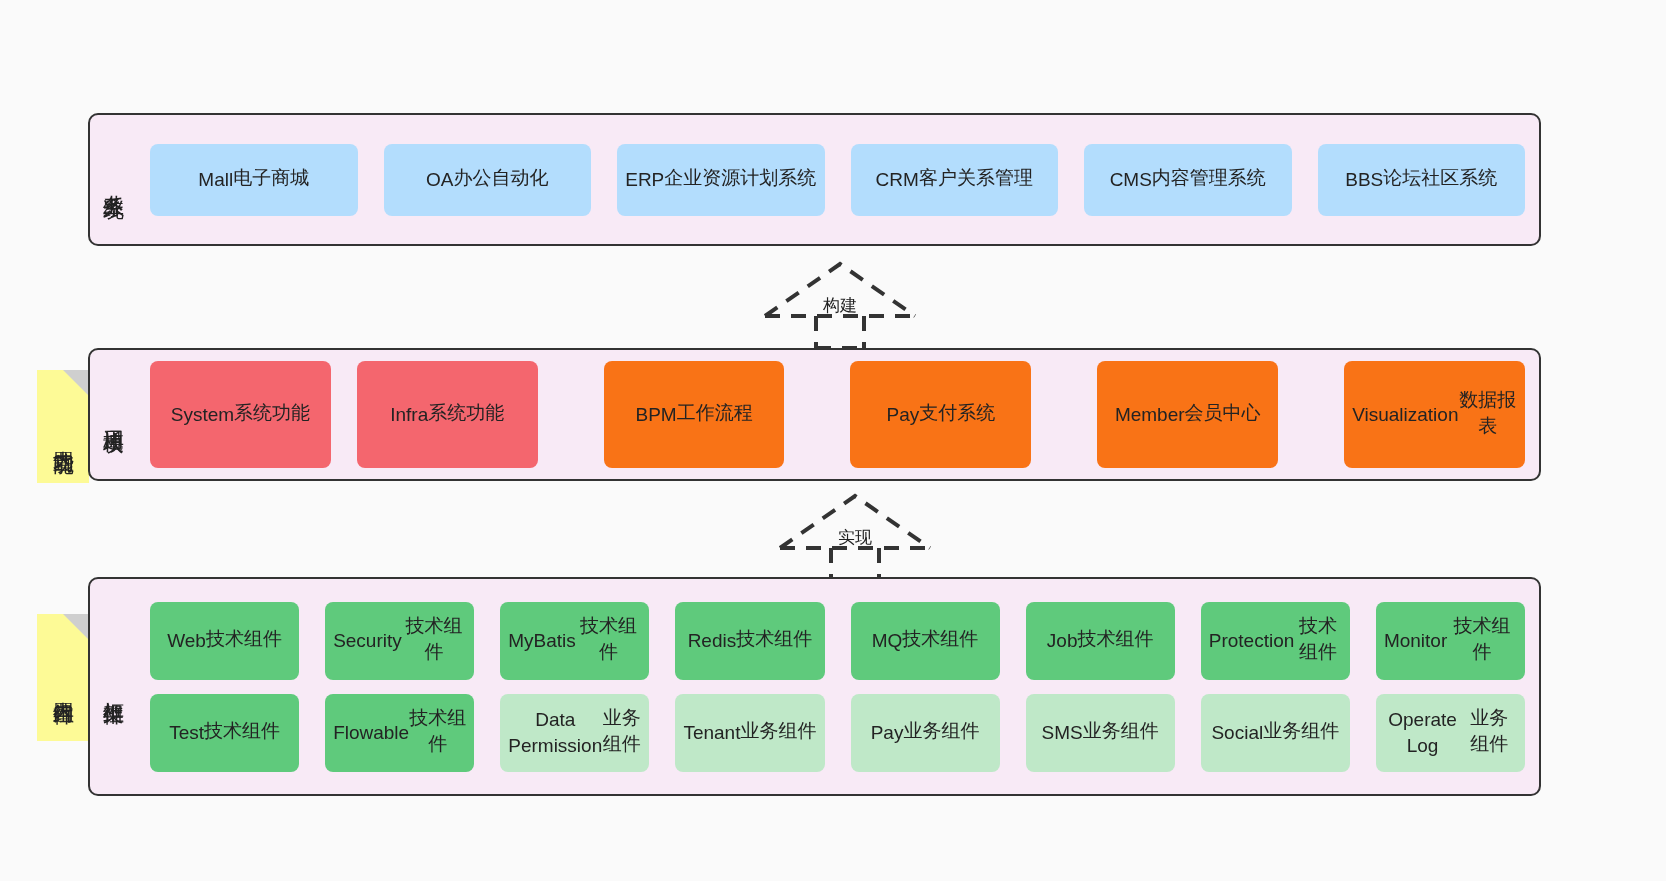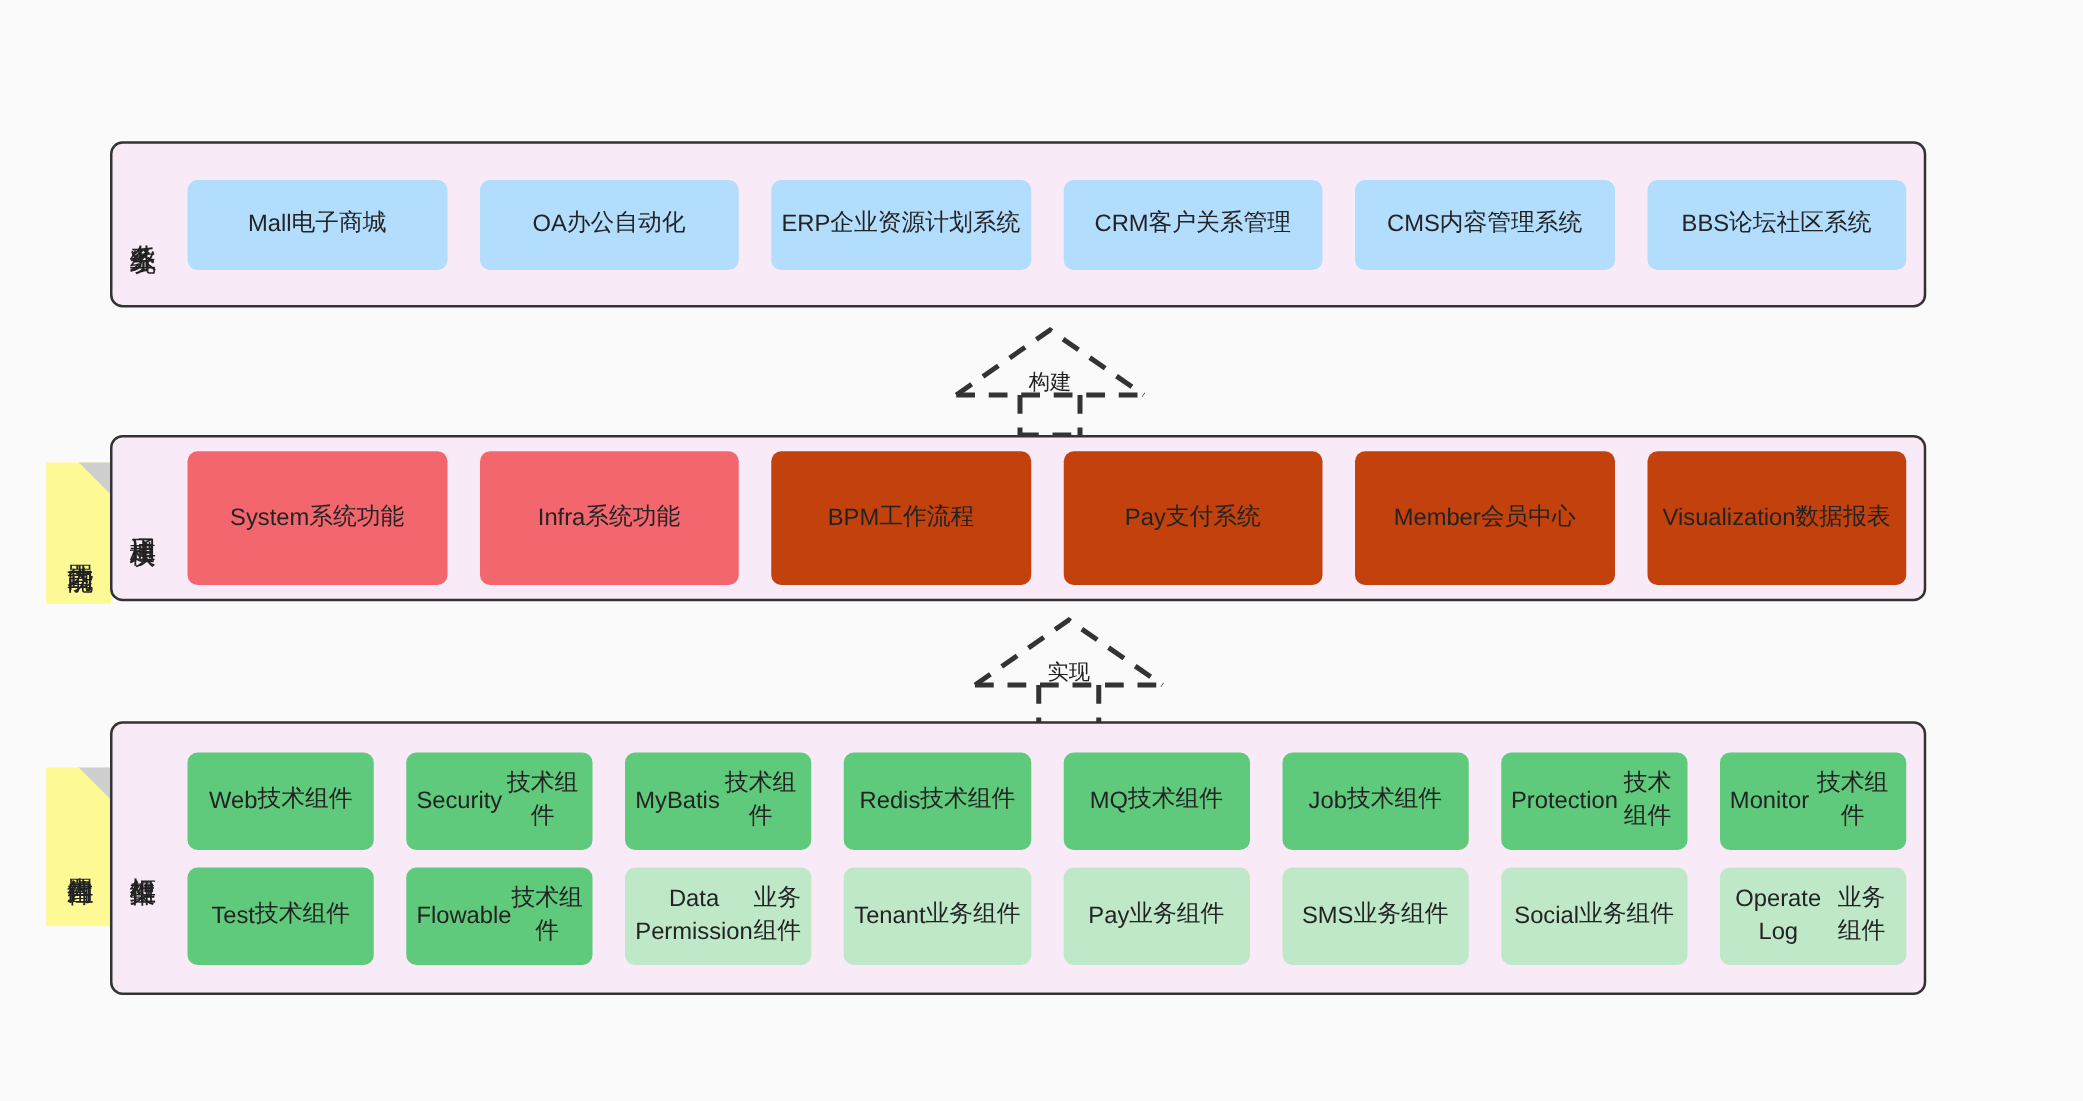--- a/index.html
+++ b/index.html
@@ -72,21 +72,21 @@
     color: #232323;
     font-size: 19px;
     line-height: 1.32;
     padding: 6px 8px;
   }
   .node .en { display: block; }
   .node .cn { display: block; font-family: Liberation Mono, monospace; }
 
   .node.blue        { background: #b3ddfd; }
   .node.red         { background: #f4666e; }
-  .node.pink        { background: #c2410c; }
+  .node.pink        { background: #f97316; margin-left: 40px; }
   .node.green       { background: #5fca7c; }
   .node.green-light { background: #bfe8c8; }
 
   
   #layer-business  { left: 88px;  top: 113px; width: 1453px; height: 133px; }
   #layer-business  .row { height: 72px; }
 
   #layer-common    { left: 88px;  top: 348px; width: 1453px; height: 133px; }
   #layer-common    .row { height: 107px; }
 

